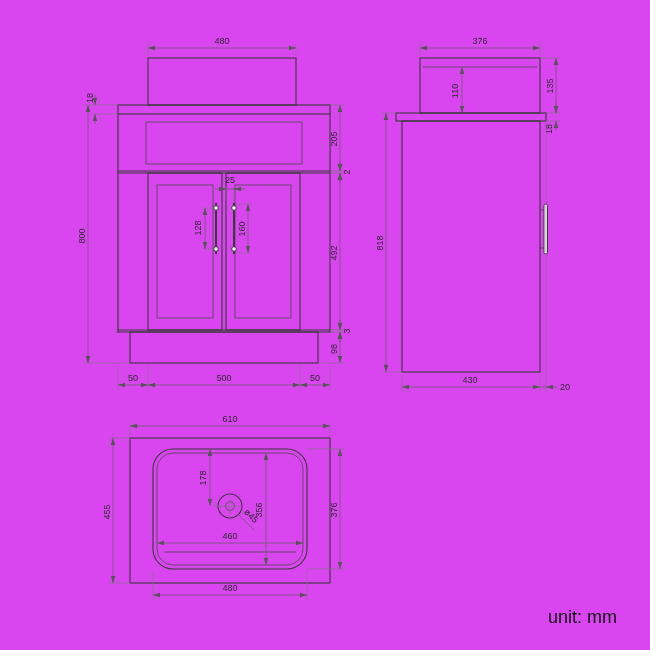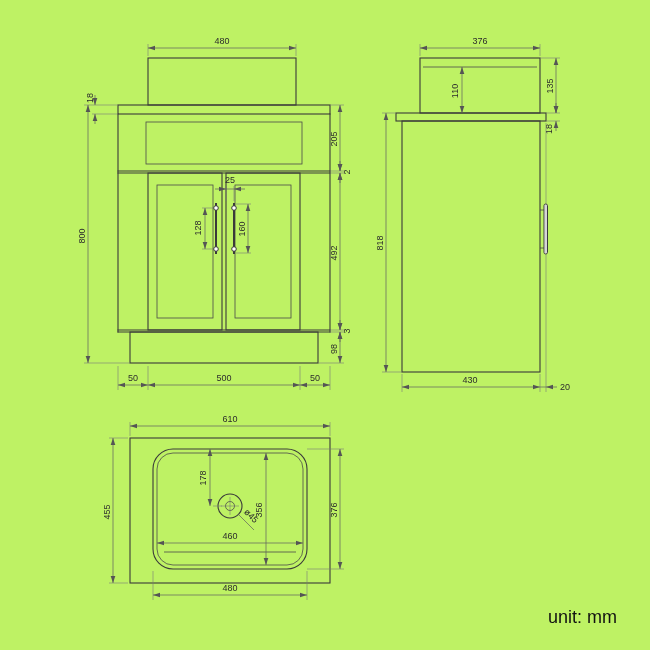--- a/index.html
+++ b/index.html
@@ -1,16 +1,16 @@
 <!DOCTYPE html>
 <html><head>
 <meta charset="utf-8">
 <style>
   html,body{margin:0;padding:0;background:#ffffff;}
-  .sheet{position:relative;width:650px;height:650px;background:#bef264;font-family:"Liberation Sans",sans-serif;overflow:hidden;}
+  .sheet{position:relative;width:650px;height:650px;background:#d946ef;font-family:"Liberation Sans",sans-serif;overflow:hidden;}
   svg{display:block;}
   .o{stroke:#3a3a3a;stroke-width:1.1;fill:none;stroke-linecap:square;}
   .o2{stroke:#4a4a4a;stroke-width:.8;fill:none;}
   .d{stroke:#5f5f5f;stroke-width:.7;fill:none;}
   .e{stroke:#7a7a7a;stroke-width:.6;fill:none;}
   text.t{font-family:"Liberation Sans",sans-serif;font-size:9px;fill:#2d2d2d;}
   text.tu{font-family:"Liberation Sans",sans-serif;font-size:18px;fill:#111;}
   .handle-dot{fill:#fff;stroke:#3a3a3a;stroke-width:1;}
   .bar{fill:#fff;stroke:#3a3a3a;stroke-width:1;}
 </style>

